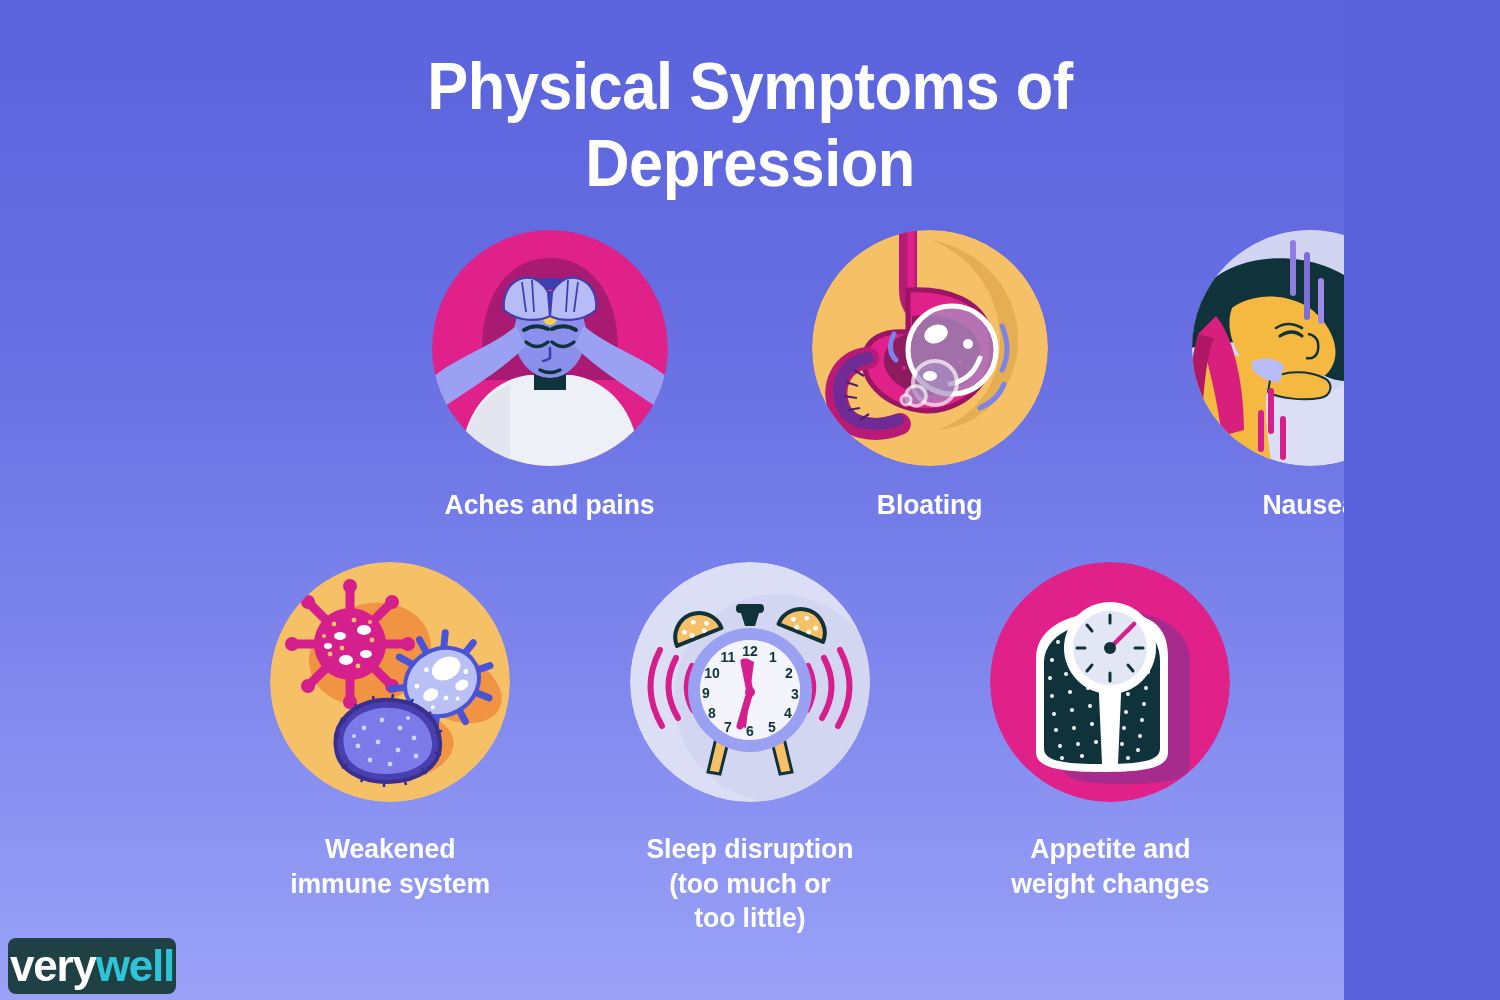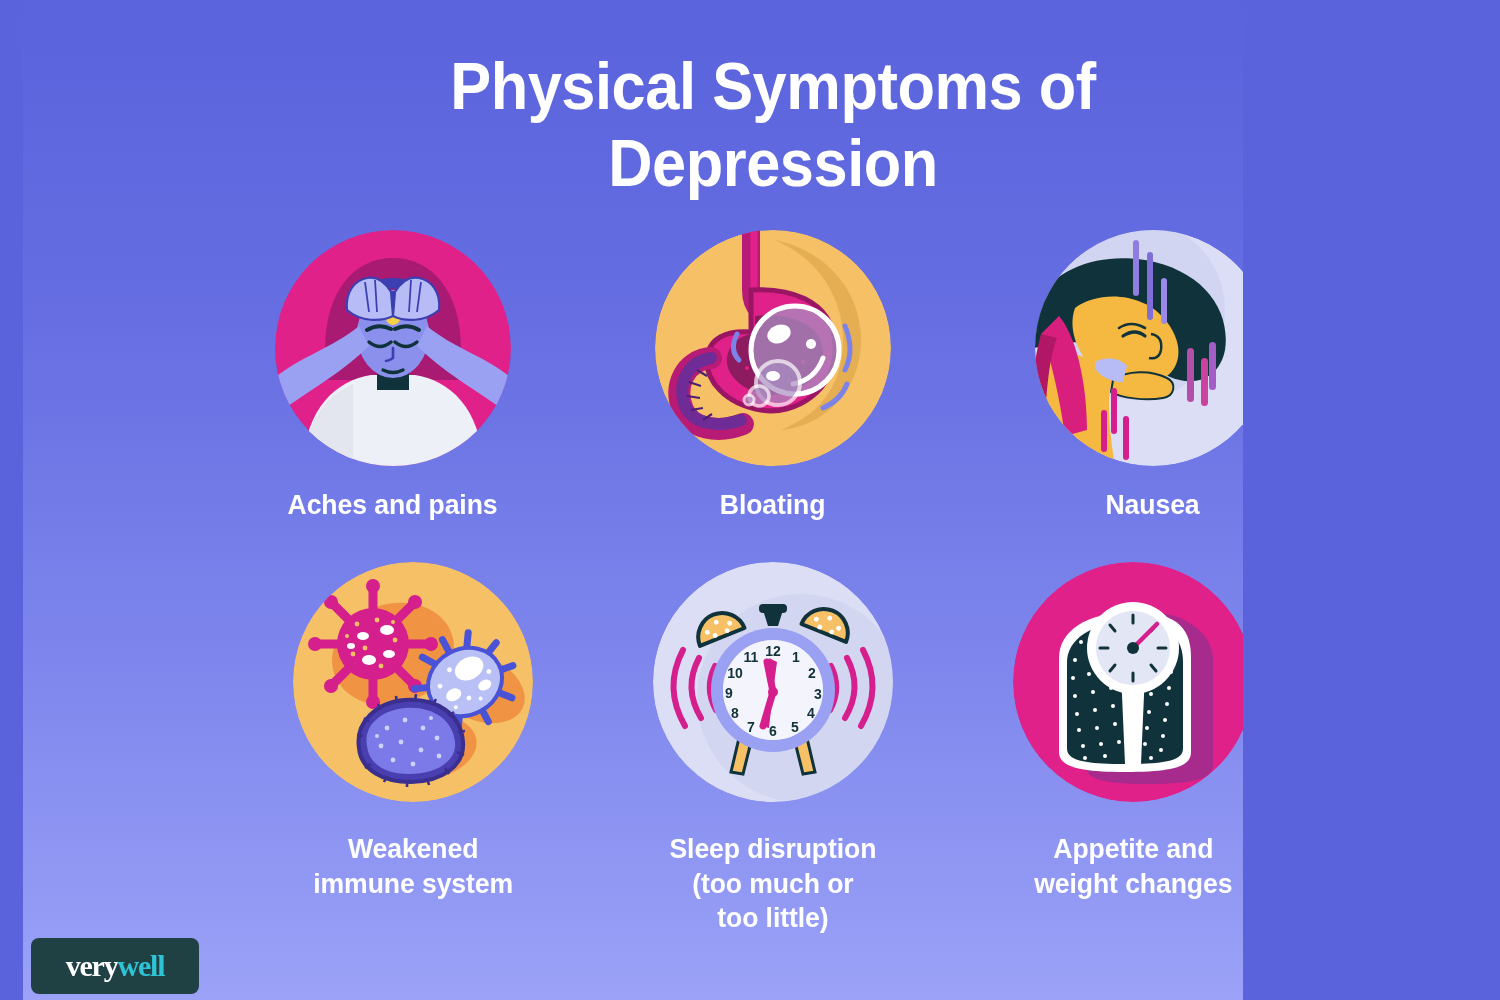--- a/index.html
+++ b/index.html
@@ -9,25 +9,24 @@
   }
   body {
     width: 1500px;
     height: 1000px;
     overflow: hidden;
     font-family: "Liberation Sans", sans-serif;
     background: #5a63dc;
   }
   #infographic {
     position: relative;
-    width: 1220px;
+    width: 1344px;
     height: 1000px;
     background: linear-gradient(180deg, #5a63dc 0%, #666ee2 32%, #7e86ed 66%, #9ba2f7 100%);
     overflow: hidden;
-    margin-left: 23px;
   }
 
   
   .title {
     position: absolute;
     top: 48px;
     left: 0;
     width: 1500px;
     text-align: center;
     color: #ffffff;
@@ -42,21 +41,21 @@
   }
 
   
   .row {
     position: absolute;
     left: 0;
     width: 1500px;
     display: flex;
     justify-content: center;
   }
-  #row1 { top: 230px; }
+  #row1 { top: 230px; justify-content: flex-end; }
   #row2 { top: 562px; }
 
   .cell {
     position: relative;
     display: flex;
     flex-direction: column;
     align-items: center;
   }
   #row1 .cell { width: 380px; }
   #row2 .cell { width: 360px; }
@@ -91,23 +90,23 @@
     bottom: 6px;
     width: 168px;
     height: 56px;
     background: #1f4144;
     border-radius: 8px;
     display: flex;
     align-items: center;
     justify-content: center;
   }
   .logo-text {
-    font-family: Liberation Serif, serif;
+    font-family: Liberation Sans, sans-serif;
     font-weight: bold;
-    font-size: 30px;
+    font-size: 44px;
     letter-spacing: -1.2px;
   }
   .logo-very { color: #ffffff; }
   .logo-well { color: #2ec4d6; }
 
   svg { display: block; }
 </style>
 </head>
 <body>
 

